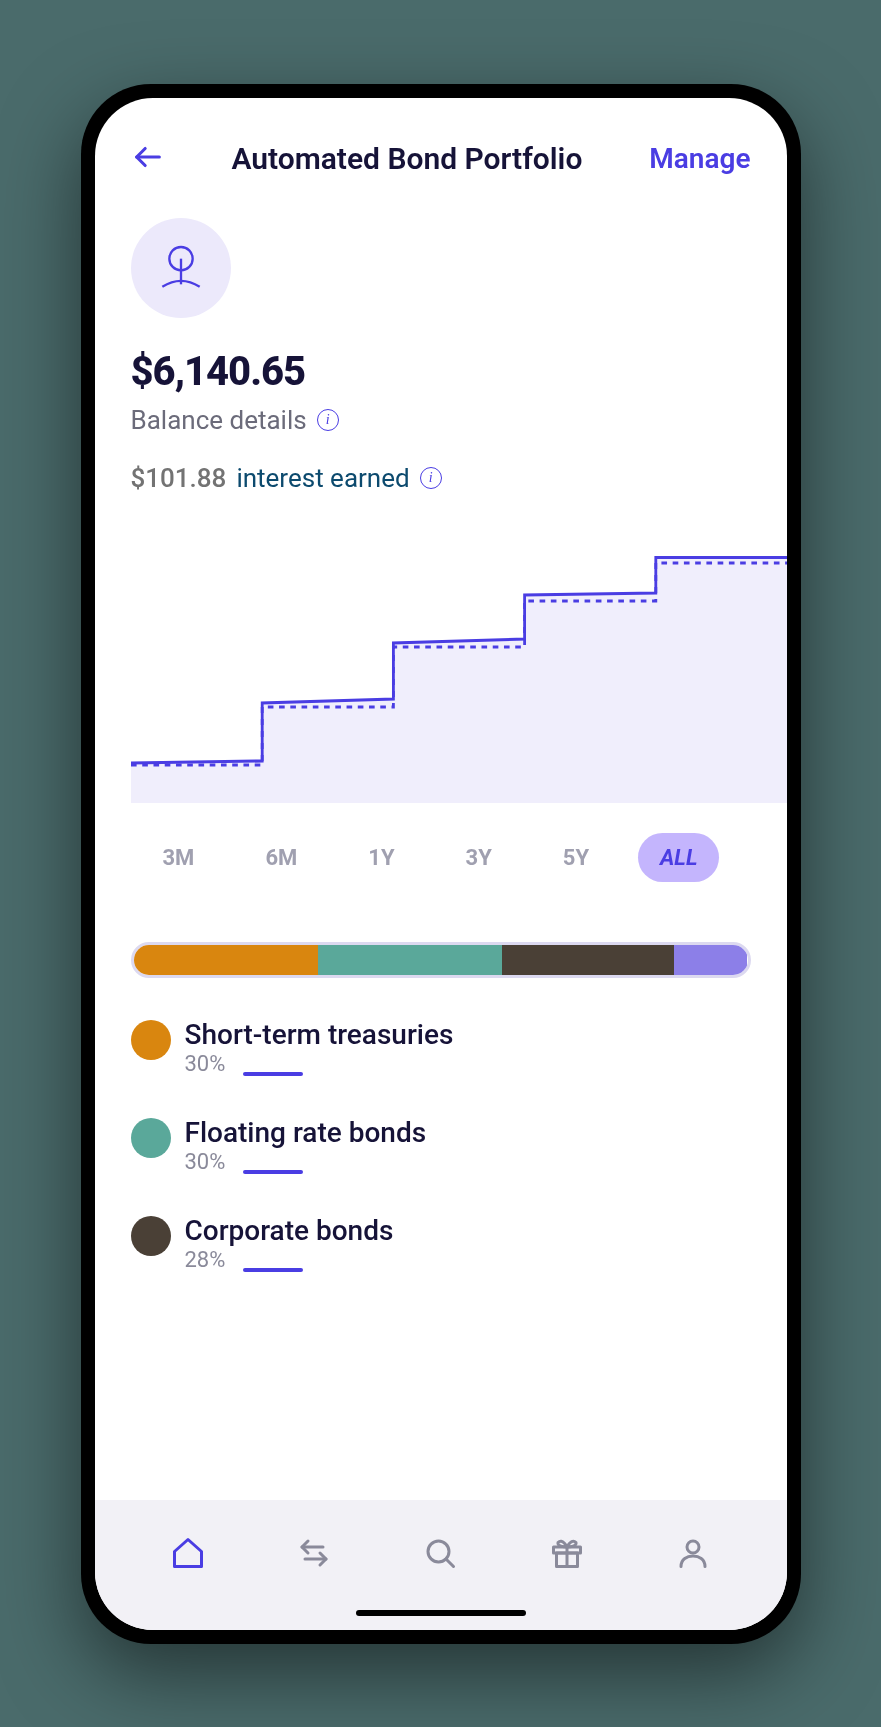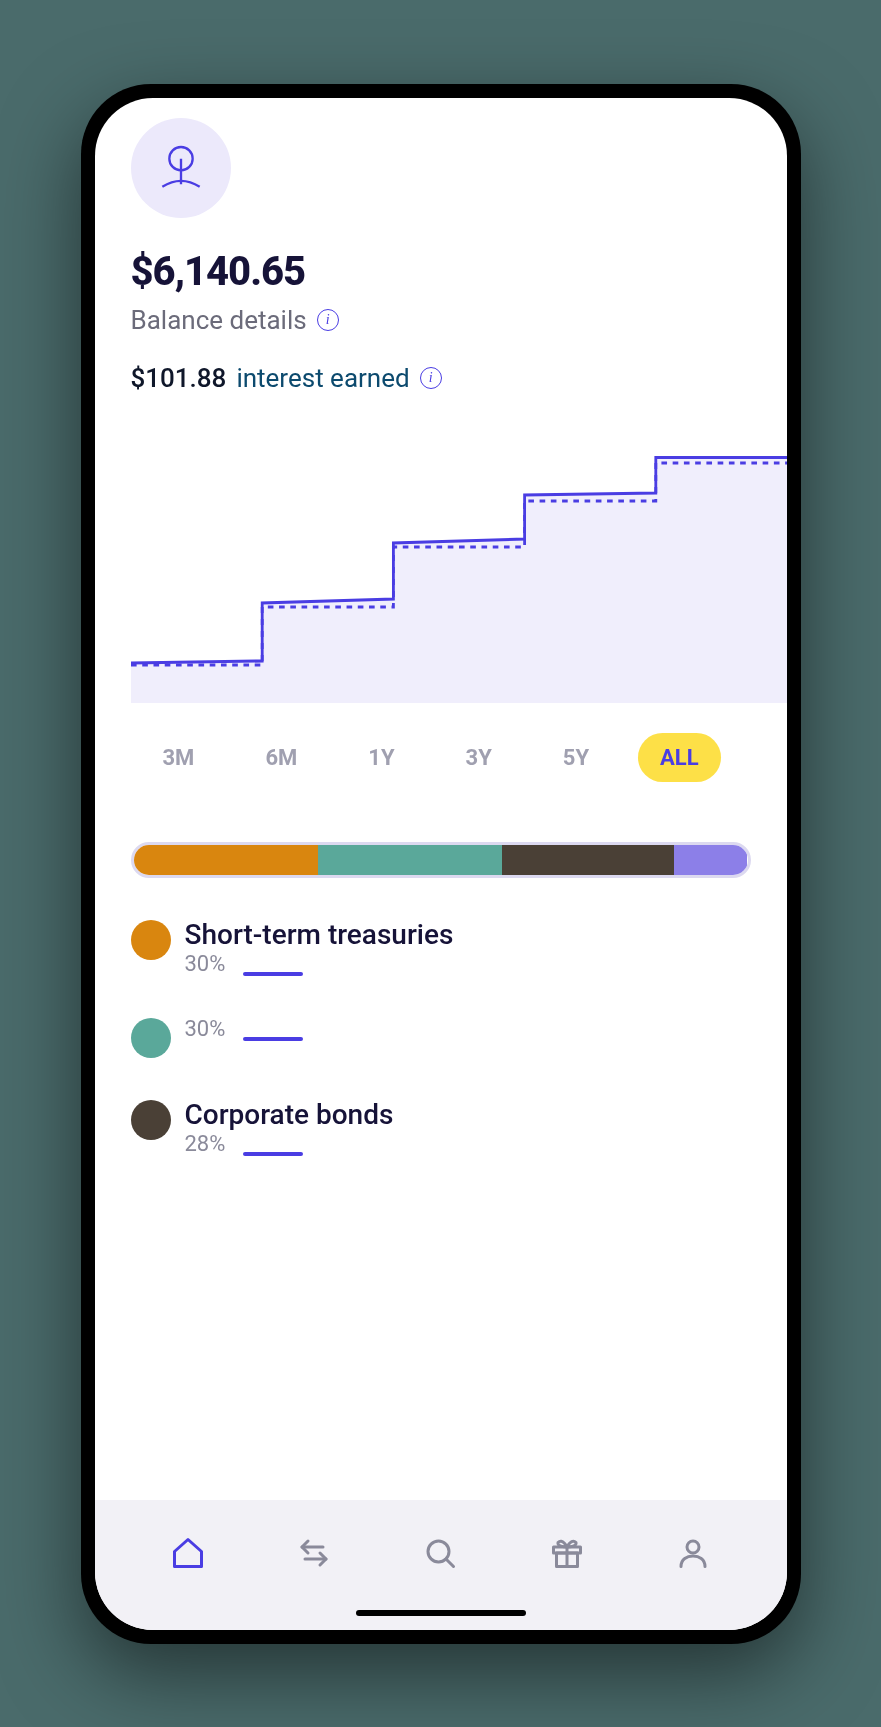--- a/index.html
+++ b/index.html
@@ -55,34 +55,34 @@
   }
   .info-icon {
     width: 22px; height: 22px; border: 1.5px solid #4a3de3; border-radius: 50%;
     display: inline-flex; align-items: center; justify-content: center;
     font-size: 14px; color: #4a3de3; font-style: italic; font-family: serif;
   }
   .interest-line {
     display: flex; align-items: center; gap: 10px;
     margin-top: 28px; font-size: 26px;
   }
-  .interest-amount { color: #0f172a; font-weight: 500; }
+  .interest-amount { color: #737373; font-weight: 500; }
   .interest-label { color: #0c4a6e; }
   .chart-area {
     margin-top: 30px; height: 280px; position: relative; width: calc(100% + 36px);
   }
   .time-range {
     display: flex; gap: 27px; margin-top: 30px; padding: 0 10px;
   }
   .range-btn {
     font-size: 22px; font-weight: 700; color: #a0a0b0;
     padding: 12px 22px; border-radius: 30px; cursor: pointer;
     flex: 0 0 auto;
   }
-  .range-btn.active { background: #fde047; color: #4a3de3; }
+  .range-btn.active { background: #c4b5fd; color: #4a3de3; font-style: italic; }
   .alloc-bar {
     display: flex; height: 36px; border-radius: 20px; overflow: hidden;
     margin-top: 60px; border: 3px solid #dcd9f0;
   }
   .alloc-seg { height: 100%; }
   .alloc-list { margin-top: 40px; }
   .alloc-row { display: flex; align-items: flex-start; gap: 14px; margin-bottom: 40px; }
   .alloc-dot { width: 40px; height: 40px; border-radius: 50%; flex-shrink: 0; margin-top: 2px; }
   .alloc-text { display: flex; flex-direction: column; }
   .alloc-name { font-size: 28px; color: #161338; font-weight: 500; }
@@ -100,20 +100,30 @@
     position: absolute; bottom: 14px; left: 50%; transform: translateX(-50%);
     width: 170px; height: 6px; background: #000; border-radius: 4px;
   }
 </style>
 </head>
 <body>
 
 <div class="phone-frame">
   <div class="phone-screen">
 
+    <div class="header">
+      <div class="back-btn">
+        <svg width="34" height="34" viewBox="0 0 24 24" fill="none" stroke="currentColor" stroke-width="2.2" stroke-linecap="round" stroke-linejoin="round">
+            <line x1="20" y1="12" x2="4" y2="12"></line>
+            <polyline points="10 18 4 12 10 6"></polyline>
+          </svg>
+      </div>
+      <div class="page-title">Automated Bond Portfolio</div>
+      <div class="manage-link">Manage</div>
+    </div>
 
     <div class="content">
       <div class="logo-circle">
         <svg width="56" height="56" viewBox="0 0 48 48" fill="none" stroke="#4a3de3" stroke-width="2">
           <circle cx="24" cy="16" r="10"></circle>
           <line x1="24" y1="16" x2="24" y2="38"></line>
           <path d="M8 40 Q 24 30 40 40"></path>
         </svg>
       </div>
 
@@ -160,20 +170,21 @@
               <div class="alloc-name">Short-term treasuries</div>
               <div class="alloc-pct-row">
                 <span class="alloc-pct">30%</span>
                 <span class="alloc-line"></span>
               </div>
             </div>
           </div>
           <div class="alloc-row">
             <div class="alloc-dot" style="background:#5aa89a"></div>
             <div class="alloc-text">
+              <div class="alloc-name">Floating rate bonds</div>
               <div class="alloc-pct-row">
                 <span class="alloc-pct">30%</span>
                 <span class="alloc-line"></span>
               </div>
             </div>
           </div>
           <div class="alloc-row">
             <div class="alloc-dot" style="background:#4a4036"></div>
             <div class="alloc-text">
               <div class="alloc-name">Corporate bonds</div>

